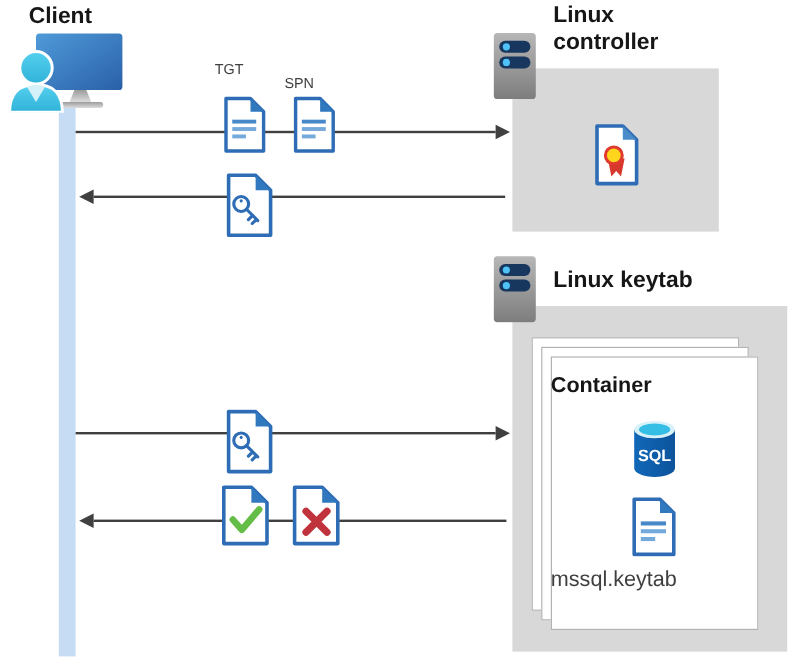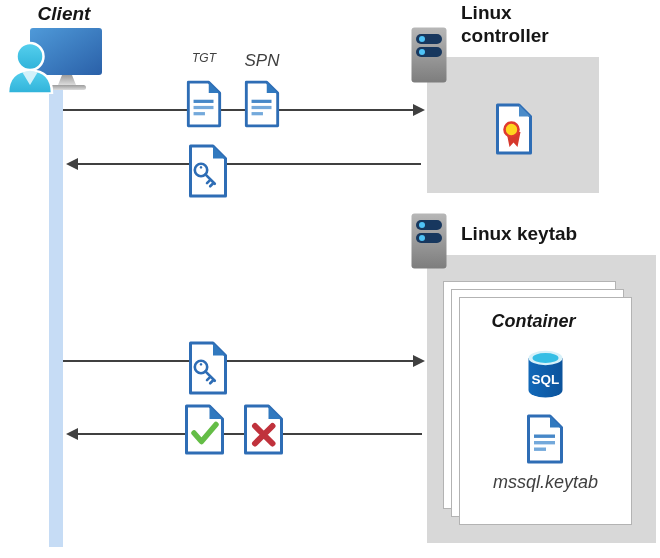--- a/index.html
+++ b/index.html
@@ -10,21 +10,21 @@
   }
   .abs{position:absolute;}
   .label-bold{font-weight:700;color:#161616;font-size:19px;line-height:23px;}
   .label-plain{color:#3f3f3f;font-size:17px;}
   .line{position:absolute;height:2px;background:#404040;}
   .head-r{position:absolute;width:0;height:0;border-top:6px solid transparent;border-bottom:6px solid transparent;border-left:12px solid #404040;}
   .head-l{position:absolute;width:0;height:0;border-top:6px solid transparent;border-bottom:6px solid transparent;border-right:12px solid #404040;}
   .gray-box{position:absolute;background:#d8d8d8;}
   .card{position:absolute;width:173px;height:228px;background:#ffffff;border:1.5px solid #b3b3b3;box-sizing:border-box;}
   .lifeline{position:absolute;background:#c6dcf5;}
-  .ctr{text-align:center;font-style:italic;}
+  .ctr{text-align:left;}
 </style>
 </head>
 <body>
 
 <svg width="0" height="0" style="position:absolute" aria-hidden="true">
   <defs>
     <linearGradient id="gMon" x1="0" y1="0" x2="1" y2="1">
         <stop offset="0" stop-color="#4f9ad9"></stop>
         <stop offset="1" stop-color="#2a60a8"></stop>
       </linearGradient>
@@ -77,21 +77,21 @@
   <div>
     <div class="line" style="left:63px;top:360px;width:350px;"></div>
     <div class="head-r" style="left:413px;top:355px;"></div>
   </div>
   <div>
     <div class="line" style="left:78px;top:433px;width:344px;"></div>
     <div class="head-l" style="left:66px;top:428px;"></div>
   </div>
 
   <div class="abs label-plain ctr" style="left:179px;top:51px;width:50px;font-size:12px;">TGT</div>
-  <div class="abs label-plain ctr" style="left:237px;top:51px;width:50px;font-size:17px;">SPN</div>
+  <div class="abs label-plain ctr" style="left:237px;top:62px;width:50px;font-size:12px;">SPN</div>
 
   <svg class="abs" style="left:185px;top:80px;" width="38" height="48" viewBox="0 0 40 50">
     <path d="M3.5 2 H25 L36.5 13.5 V48 H3.5 Z" fill="#fff" stroke="#2e6db5" stroke-width="3" stroke-linejoin="round"></path>
     <path d="M25 2 L36.5 13.5 H25 Z" fill="#3179bf"></path>
     <rect x="9" y="20.5" width="21" height="3.4" fill="#4788c8"></rect>
     <rect x="9" y="27" width="21" height="3.4" fill="#74a9db"></rect>
     <rect x="9" y="33.5" width="12" height="3.4" fill="#74a9db"></rect>
   </svg>
 
   <svg class="abs" style="left:243px;top:80px;" width="38" height="48" viewBox="0 0 40 50">

